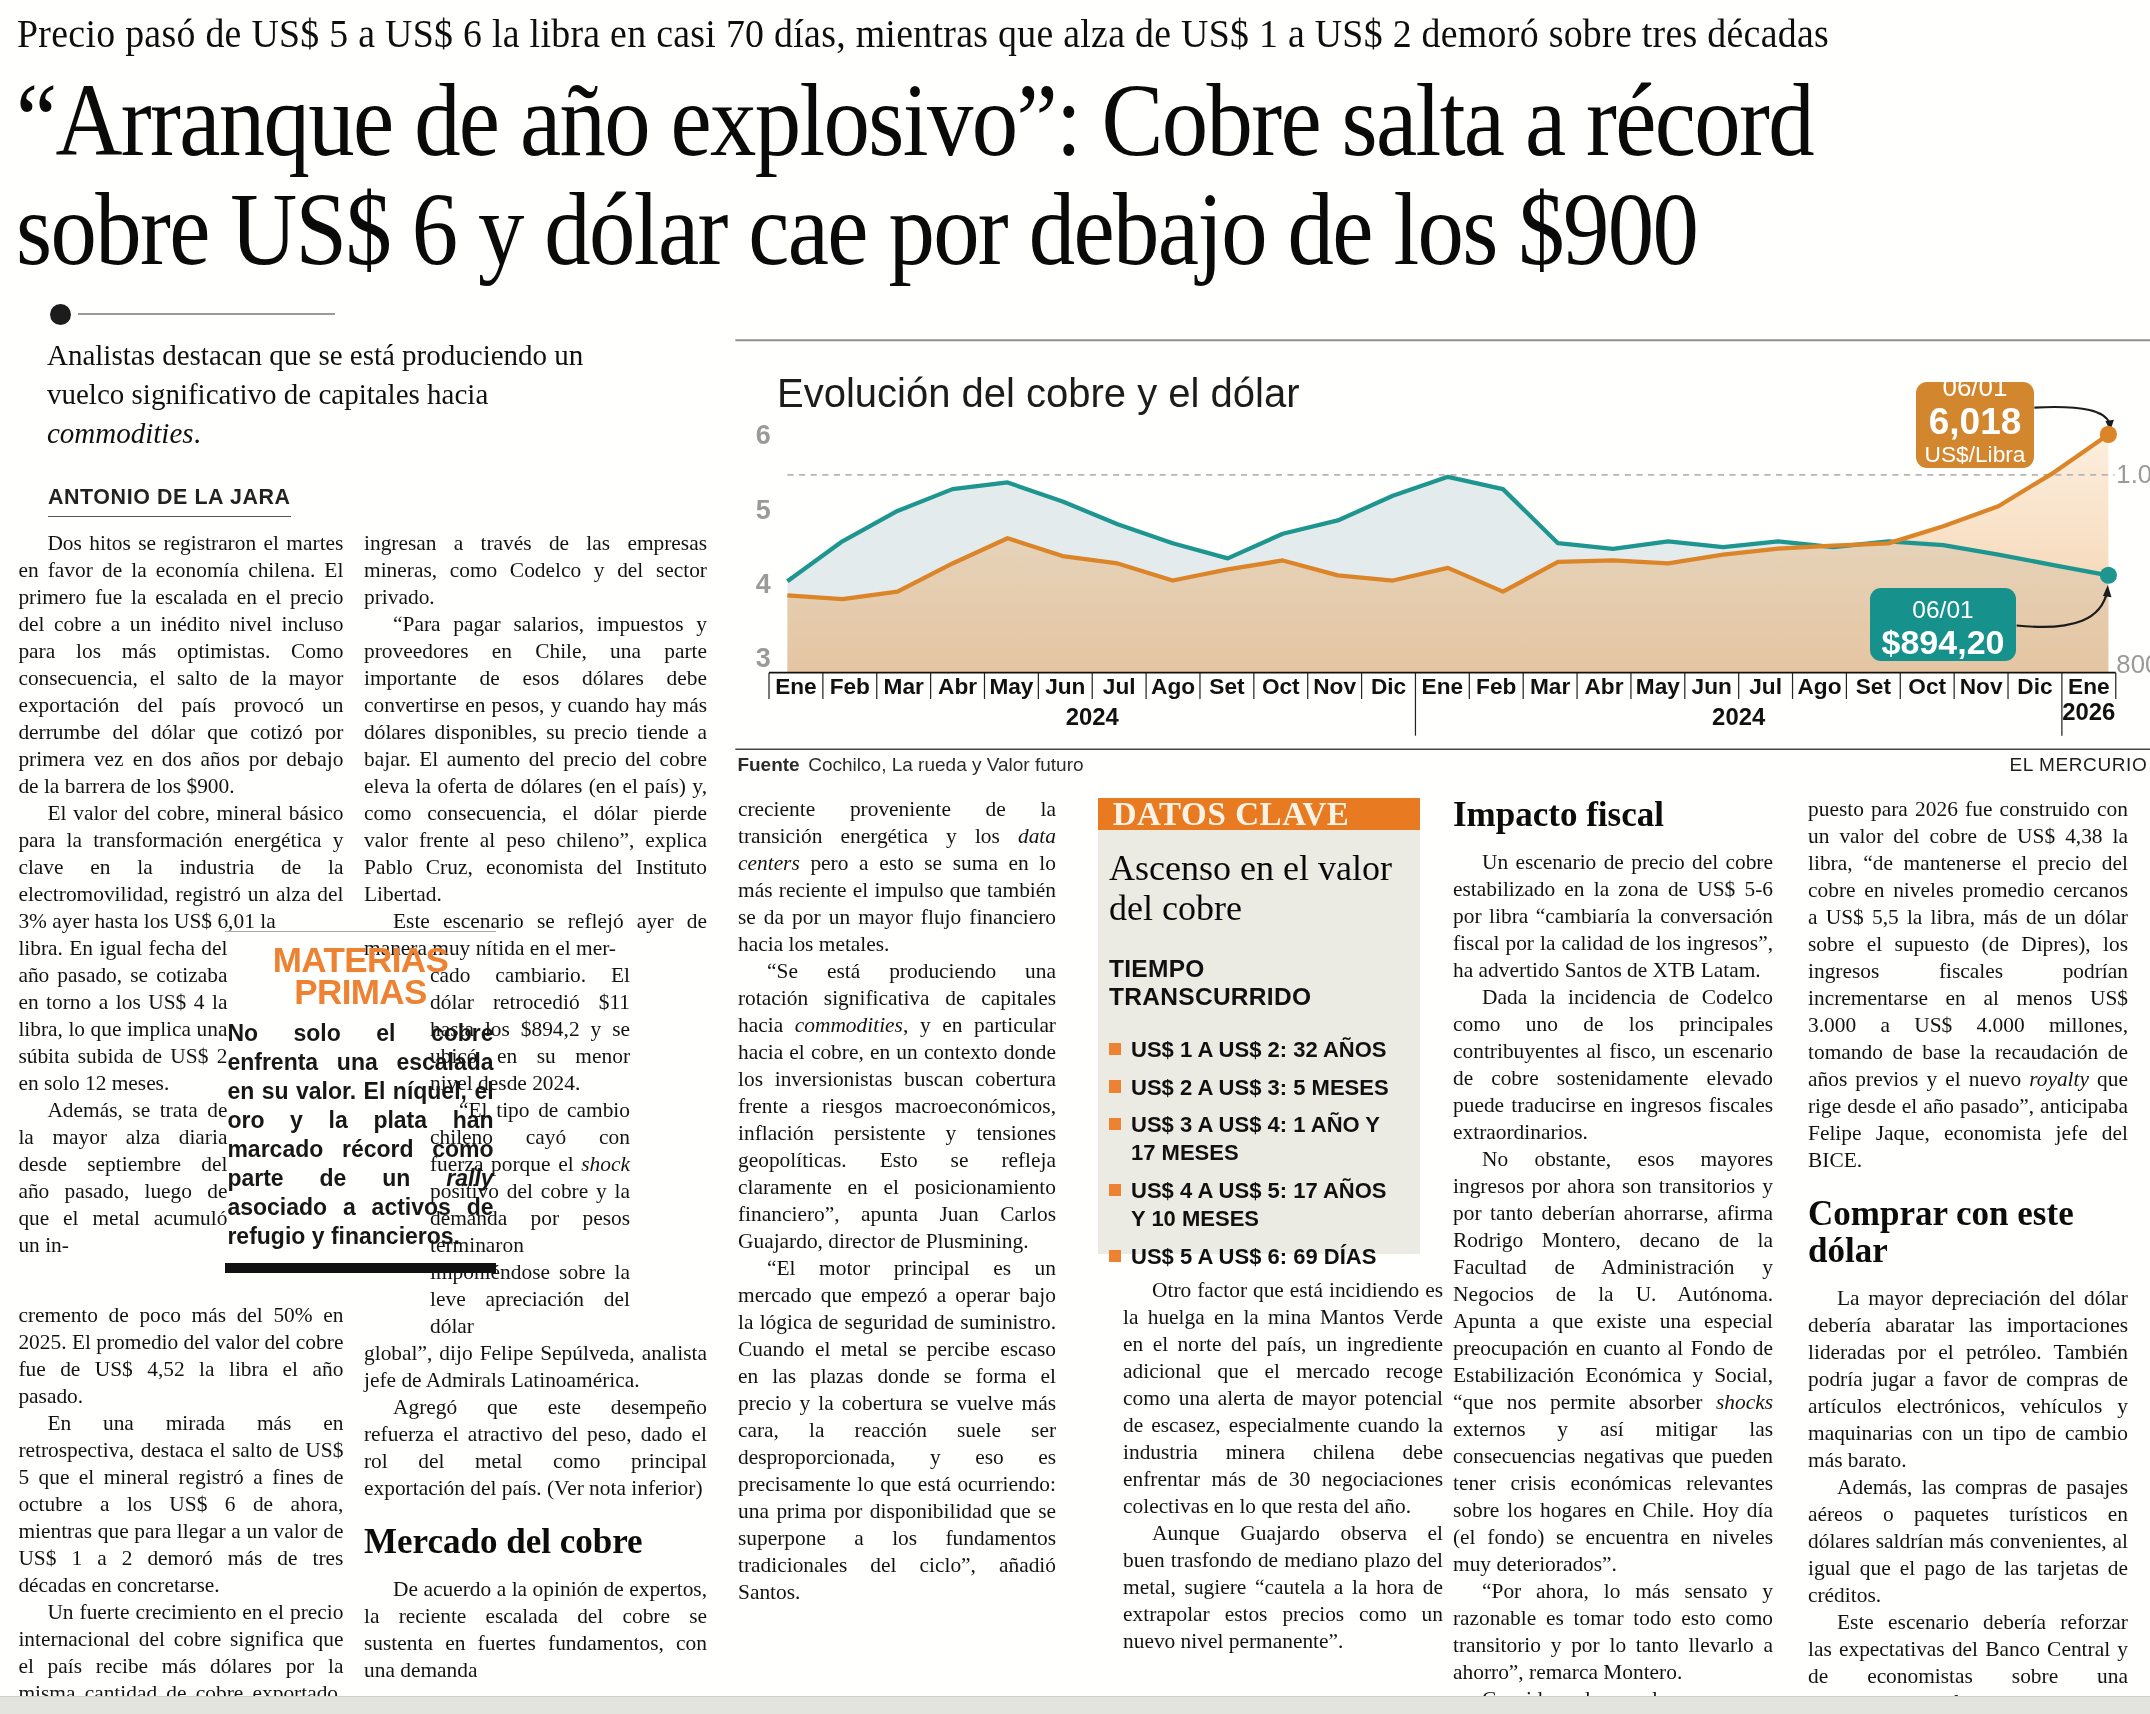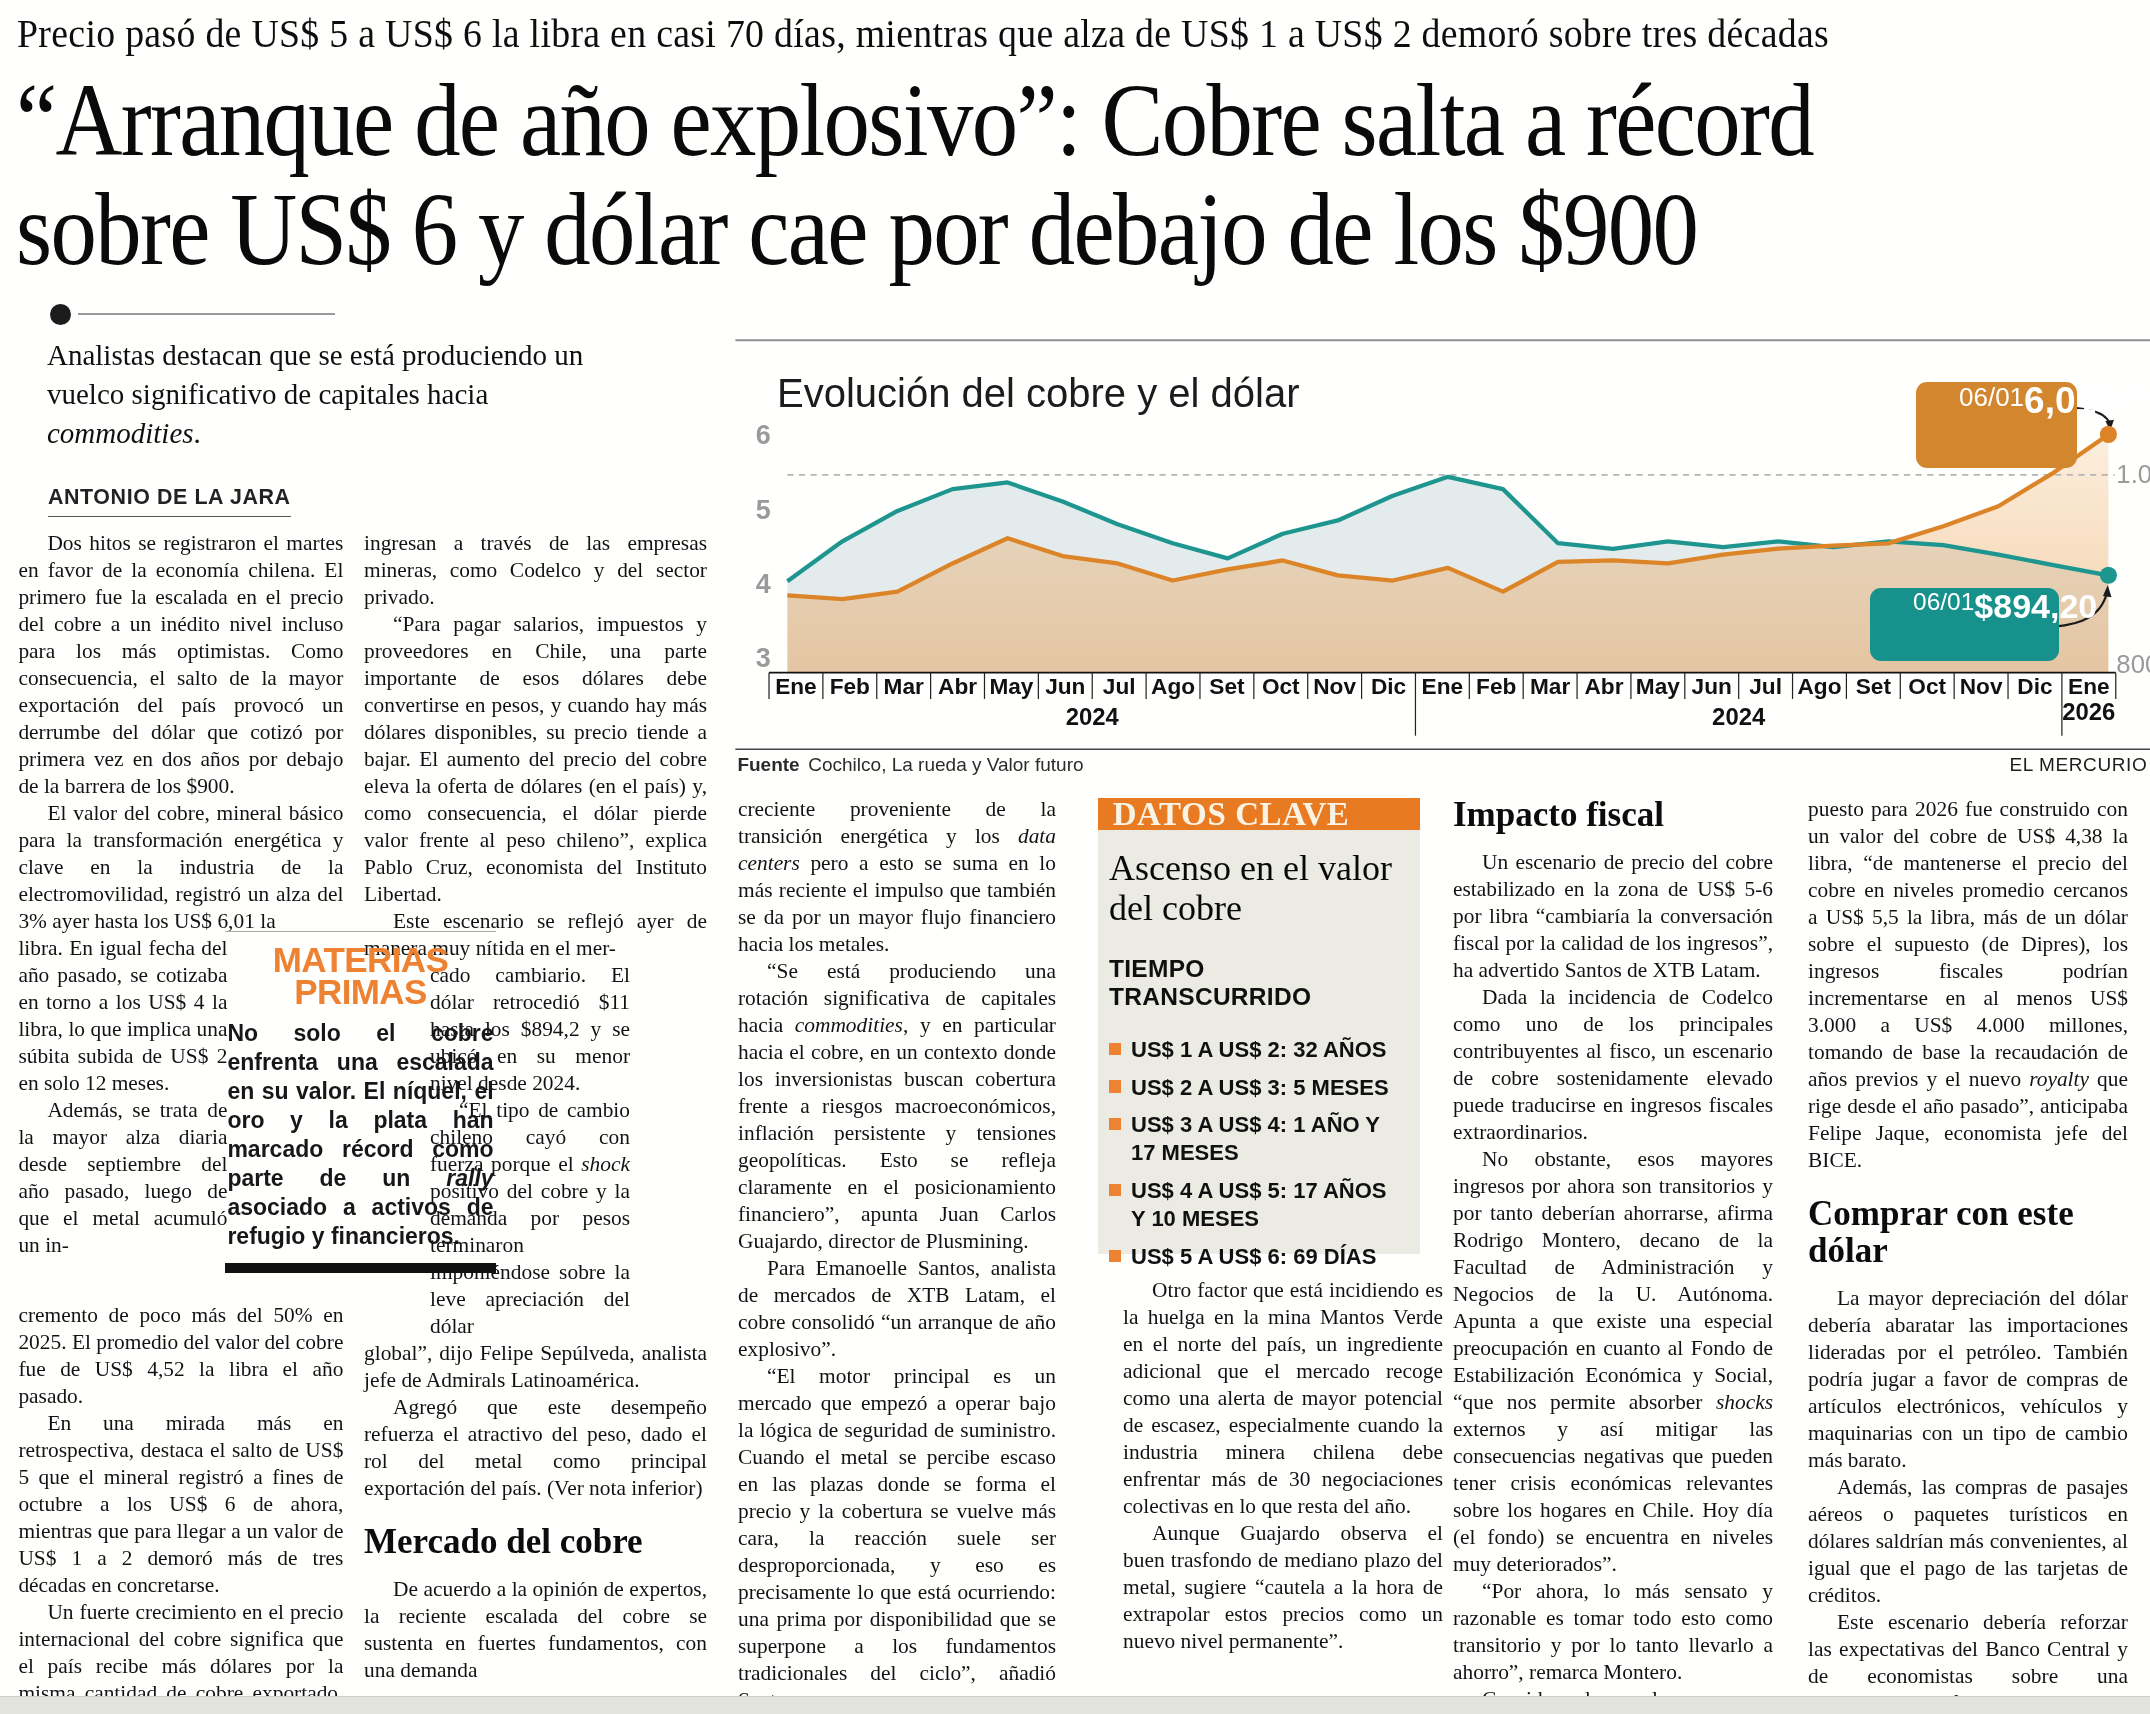--- a/index.html
+++ b/index.html
@@ -47,21 +47,21 @@
   #datos-items{margin-top:24.5px;}
   #datos-items p{position:relative;margin:0 0 9.8px 0;padding-left:22px;font-size:22px;line-height:28px;
                  font-weight:700;color:#101010;text-indent:0;text-align:left;}
   #datos-items p::before{content:"";position:absolute;left:0;top:6.7px;width:12.2px;height:12.2px;background:#ee8233;}
   
   #chart{position:absolute;left:735px;top:339px;width:1416px;height:453px;}
   #chart-title{position:absolute;left:42px;top:32px;font-family:"Liberation Sans",sans-serif;
                font-size:40px;color:#1c1c1c;}
   #chart svg{position:absolute;left:0;top:0;}
   .callout{position:absolute;border-radius:11px;color:#fff;text-align:center;
-           font-family:"Liberation Sans",sans-serif;display:flex;flex-direction:row;justify-content:flex-start;padding-left:43px;}
+           font-family:"Liberation Sans",sans-serif;display:flex;flex-direction:column;justify-content:flex-end;}
   #callout-cu{left:1181px;top:43px;width:118px;height:86px;}
   #callout-cu .c1{font-size:26px;}#callout-cu .c2{font-size:37px;font-weight:700;line-height:38px;}
   #callout-cu .c3{font-size:22.7px;}
   #callout-usd{left:1135px;top:249px;width:146px;height:73px;}
   #callout-usd .c1{font-size:24.5px;}#callout-usd .c2{font-size:34px;font-weight:700;line-height:37px;}
   #fuente{position:absolute;left:2.4px;top:415px;font-family:"Liberation Sans",sans-serif;font-size:19px;color:#2b2b2b;}
   #fuente b{margin-right:8.6px;}
   #mercurio{position:absolute;right:3.7px;top:415px;font-family:"Liberation Sans",sans-serif;font-size:19px;
             letter-spacing:0.6px;color:#1d1d1d;}
   #bottom-strip{position:absolute;left:0;top:1696px;width:2151px;height:18.4px;background:#e4e4df;border-top:1.2px solid #cfcfc9;}
@@ -223,21 +223,20 @@
       <div class="c1">06/01</div>
       <div class="c2">$894,20</div>
     </div>
     <div id="fuente"><b>Fuente</b><span>Cochilco, La rueda y Valor futuro</span></div>
     <div id="mercurio">EL MERCURIO</div>
   </div>
 
   <div id="col3" class="bodytxt paras cont">
       <p>creciente proveniente de la transición energética y los <i>data centers</i> pero a esto se suma en lo más reciente el impulso que también se da por un mayor flujo financiero hacia los metales.</p>
       <p>“Se está produciendo una rotación significativa de capitales hacia <i>commodities</i>, y en particular hacia el cobre, en un contexto donde los inversionistas buscan cobertura frente a riesgos macroeconómicos, inflación persistente y tensiones geopolíticas. Esto se refleja claramente en el posicionamiento financiero”, apunta Juan Carlos Guajardo, director de Plusmining.</p>
-      <p>Para Emanoelle Santos, analista de mercados de XTB Latam, el cobre consolidó “un arranque de año explosivo”.</p>
       <p>“El motor principal es un mercado que empezó a operar bajo la lógica de seguridad de suministro. Cuando el metal se percibe escaso en las plazas donde se forma el precio y la cobertura se vuelve más cara, la reacción suele ser desproporcionada, y eso es precisamente lo que está ocurriendo: una prima por disponibilidad que se superpone a los fundamentos tradicionales del ciclo”, añadió Santos.</p>
     </div>
 
   <div id="datosbox">
     <div id="datos-header" style="background: rgb(232, 122, 34);">DATOS CLAVE</div>
     <div id="datos-body" style="background: rgb(235, 235, 227); padding-left: 11px;">
       <div id="datos-title">Ascenso en el valor del cobre</div>
       <div id="datos-sub">TIEMPO TRANSCURRIDO</div>
       <div id="datos-items" class="paras">
           <p>US$ 1 A US$ 2: 32 AÑOS</p>

